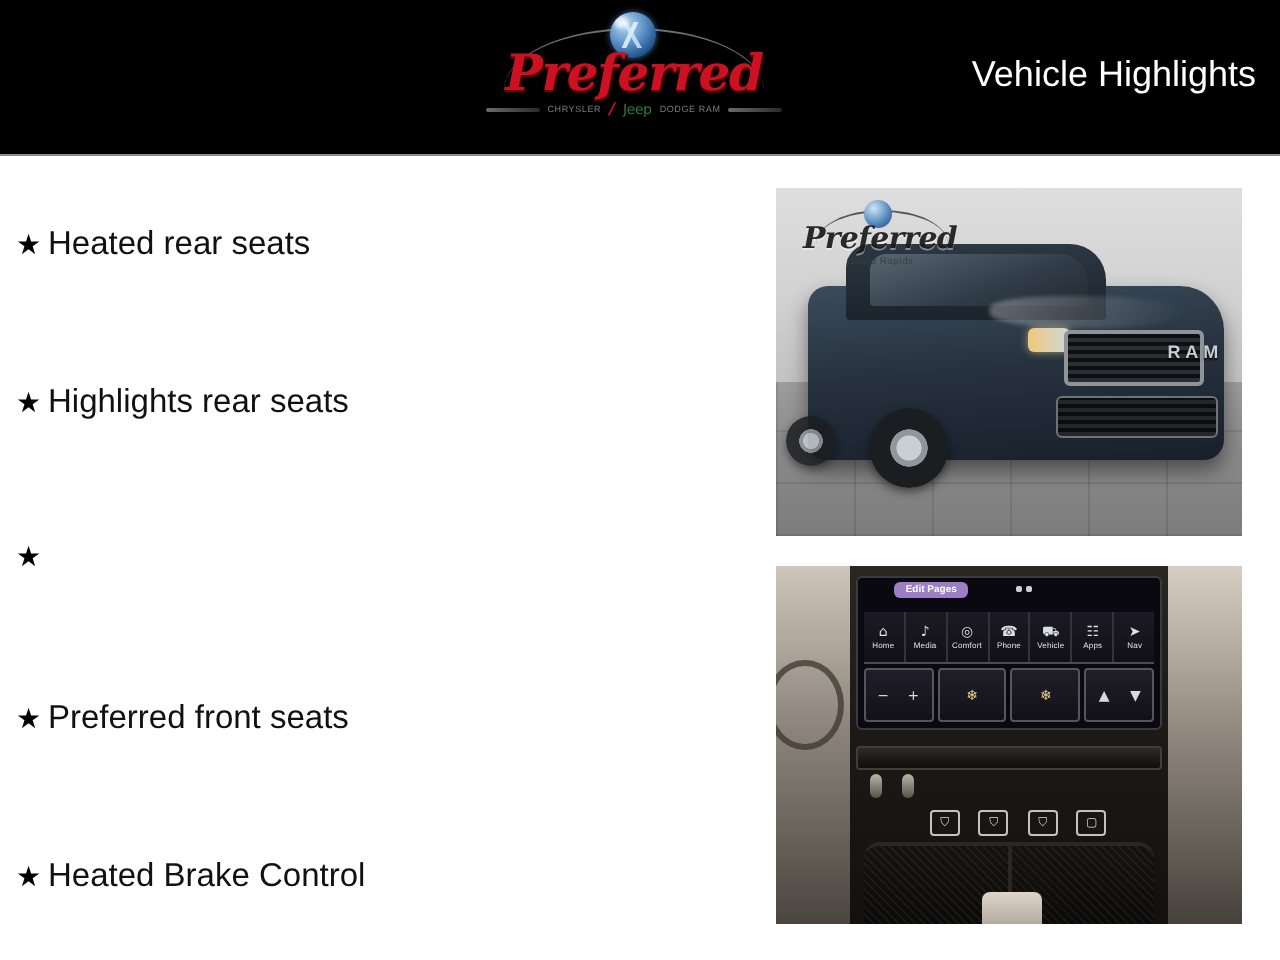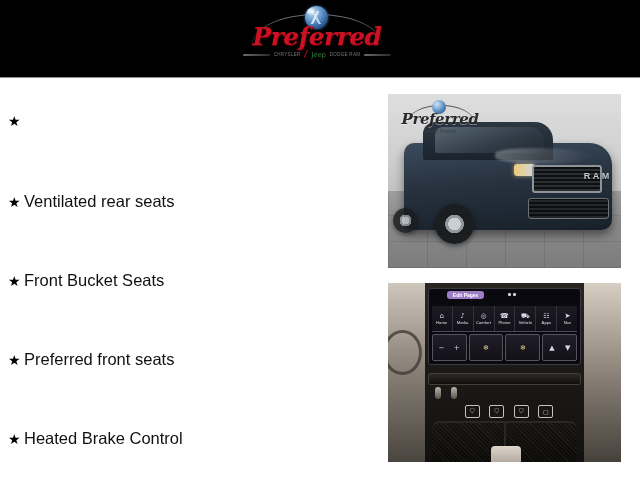--- a/index.html
+++ b/index.html
@@ -494,36 +494,37 @@
       <div id="logo-sub">
         <span class="sub-rule"></span>
         <span class="sub-word">CHRYSLER</span>
         <span class="sub-slash">/</span>
         <span class="sub-jeep">Jeep</span>
         <span class="sub-word">DODGE RAM</span>
         <span class="sub-rule"></span>
       </div>
     </div>
 
+    <div id="header-title">Vehicle Highlights</div>
   </div>
 
   <ul id="highlights-list">
 
     <li class="highlight-item" style="top:28px;">
       <span class="bullet-star">★</span>
+      <span class="highlight-label">Heated rear seats</span>
     </li>
 
     <li class="highlight-item" style="top:107px;">
       <span class="bullet-star">★</span>
-      <span class="highlight-label">Ventilated rear seats</span>
+      <span class="highlight-label">Highlights rear seats</span>
     </li>
 
     <li class="highlight-item" style="top:186px;">
       <span class="bullet-star">★</span>
-      <span class="highlight-label">Front Bucket Seats</span>
     </li>
 
     <li class="highlight-item" style="top:265px;">
       <span class="bullet-star">★</span>
       <span class="highlight-label">Preferred front seats</span>
     </li>
 
     <li class="highlight-item" style="top:344px;">
       <span class="bullet-star">★</span>
       <span class="highlight-label">Heated Brake Control</span>

